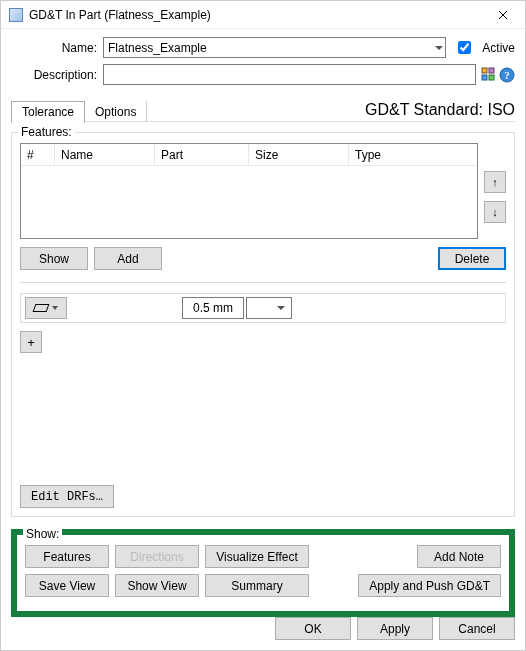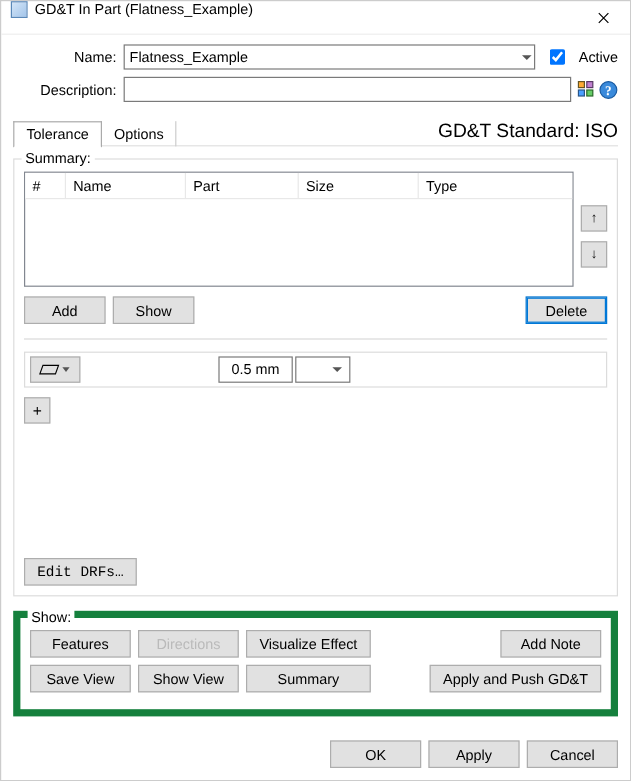--- a/index.html
+++ b/index.html
@@ -24,21 +24,21 @@
     background: var(--bg);
   }
   .window {
     width: 526px; height: 651px;
     border: 1px solid var(--win-border);
     display: flex; flex-direction: column;
     background: var(--bg);
   }
   .titlebar {
     height: 28px;
-    display: flex; 
+    display: flex; align-items: center;
     padding-left: 8px;
     border-bottom: 1px solid #eeeeee;
   }
   .titlebar .ticon {
     width: 14px; height: 14px;
     border: 1px solid #5a88b8;
     background: linear-gradient(135deg, #d4e5f7 0%, #a3c5ea 100%);
     margin-right: 6px;
   }
   .titlebar .title { flex: 1; font-size: 12px; }
@@ -265,21 +265,21 @@
     position: absolute; top: -8px; left: 6px;
     background: var(--bg); padding: 0 3px;
   }
   .show-grid {
     display: flex; gap: 6px; margin-bottom: 6px;
   }
   .show-grid .btn { min-width: 84px; }
   .spacer { flex: 1; }
   .footer-btns {
     display: flex; gap: 6px; justify-content: flex-end;
-    margin-top: 20px;
+    margin-top: 0;
   }
   .footer-btns .btn { min-width: 76px; }
 </style>
 </head>
 <body>
 
 <div class="window">
 
   <div class="titlebar">
     <span class="ticon"></span>
@@ -326,41 +326,41 @@
       </div>
     </div>
 
     <div class="tabstrip">
       <div class="tab active">Tolerance</div>
       <div class="tab">Options</div>
       <span class="standard">GD&amp;T Standard: ISO</span>
     </div>
 
     <div class="groupbox" style="flex:1;">
-      <span class="legend">Summary:</span>
+      <span class="legend">Features:</span>
 
       <div class="features-row">
         <div class="listview">
           <div class="lv-header">
             <div class="lv-col" style="width:34px;">#</div>
             <div class="lv-col" style="width:100px;">Name</div>
             <div class="lv-col" style="width:94px;">Part</div>
             <div class="lv-col" style="width:100px;">Size</div>
             <div class="lv-col" style="flex:1; border-right:none;">Type</div>
           </div>
         </div>
         <div class="updown">
           <div class="mini-btn">↑</div>
           <div class="mini-btn">↓</div>
         </div>
       </div>
 
       <div class="feature-btns">
+        <button class="btn">Show</button>
         <button class="btn">Add</button>
-        <button class="btn">Show</button>
         <span class="spacer"></span>
         <button class="btn primary">Delete</button>
       </div>
 
       <hr class="hr">
 
       <div class="tol-row">
         <div class="sym-btn">
           <span class="flat"></span>
           <span class="dd"></span>

